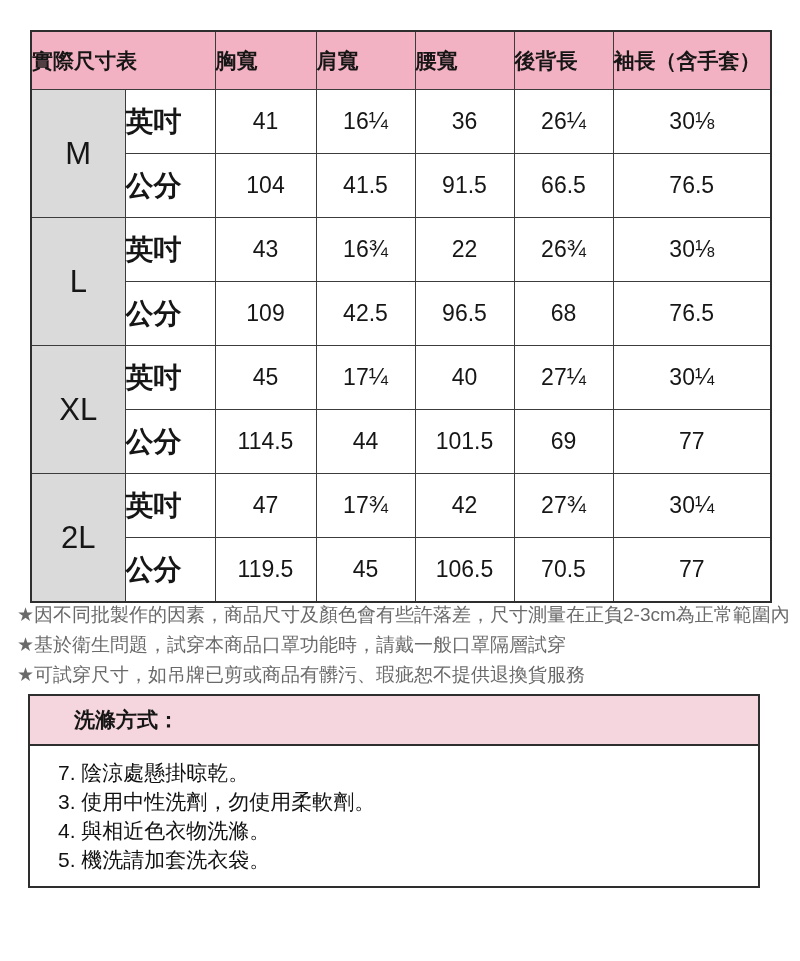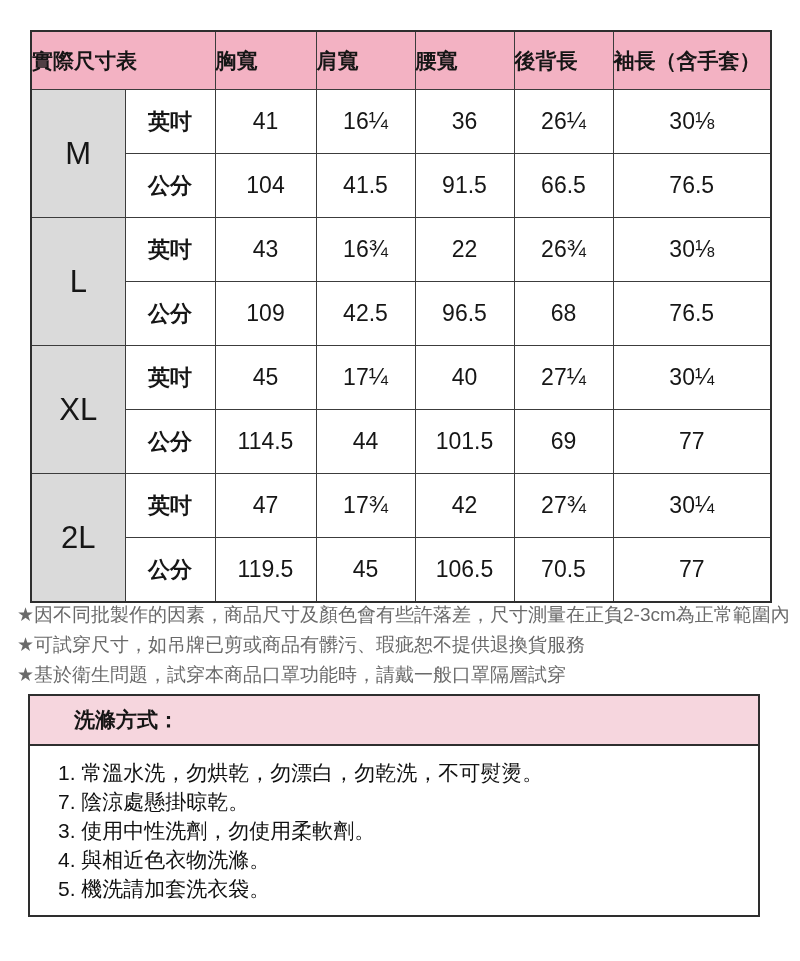--- a/index.html
+++ b/index.html
@@ -35,23 +35,23 @@
   tr.head-row th {
     height: 57px;
     background: #f3b2c3;
     font-size: 21px;
     font-weight: 700;
     text-align: left;
     vertical-align: middle;
   }
   td.unit-cell {
     height: 63px;
-    text-align: center;
-    vertical-align: middle;
-    font-size: 22px;
+    text-align: left;
+    vertical-align: middle;
+    font-size: 28px;
     font-weight: 700;
   }
   th.size-cell {
     background: #dadada;
     font-size: 31px;
     font-weight: 400;
     text-align: center;
     vertical-align: middle;
   }
   td.val-cell {
@@ -197,28 +197,27 @@
         <td class="val-cell">45</td>
         <td class="val-cell">106.5</td>
         <td class="val-cell">70.5</td>
         <td class="val-cell">77</td>
       </tr>
     </tbody>
   </table>
 
   <div class="notes">
     <div class="note-line">★因不同批製作的因素，商品尺寸及顏色會有些許落差，尺寸測量在正負2-3cm為正常範圍內</div>
+    <div class="note-line">★基於衛生問題，試穿本商品口罩功能時，請戴一般口罩隔層試穿</div>
     <div class="note-line">★可試穿尺寸，如吊牌已剪或商品有髒污、瑕疵恕不提供退換貨服務</div>
-    <div class="note-line">★基於衛生問題，試穿本商品口罩功能時，請戴一般口罩隔層試穿</div>
   </div>
 
   <div class="wash-box">
     <div class="wash-title">洗滌方式：</div>
     <div class="wash-body">
-      <div class="wash-item">1. 常溫水洗，勿烘乾，勿漂白，勿乾洗，不可熨燙。</div>
       <div class="wash-item">7. 陰涼處懸掛晾乾。</div>
       <div class="wash-item">3. 使用中性洗劑，勿使用柔軟劑。</div>
       <div class="wash-item">4. 與相近色衣物洗滌。</div>
       <div class="wash-item">5. 機洗請加套洗衣袋。</div>
     </div>
   </div>
 
 </div>
 
 </body></html>

